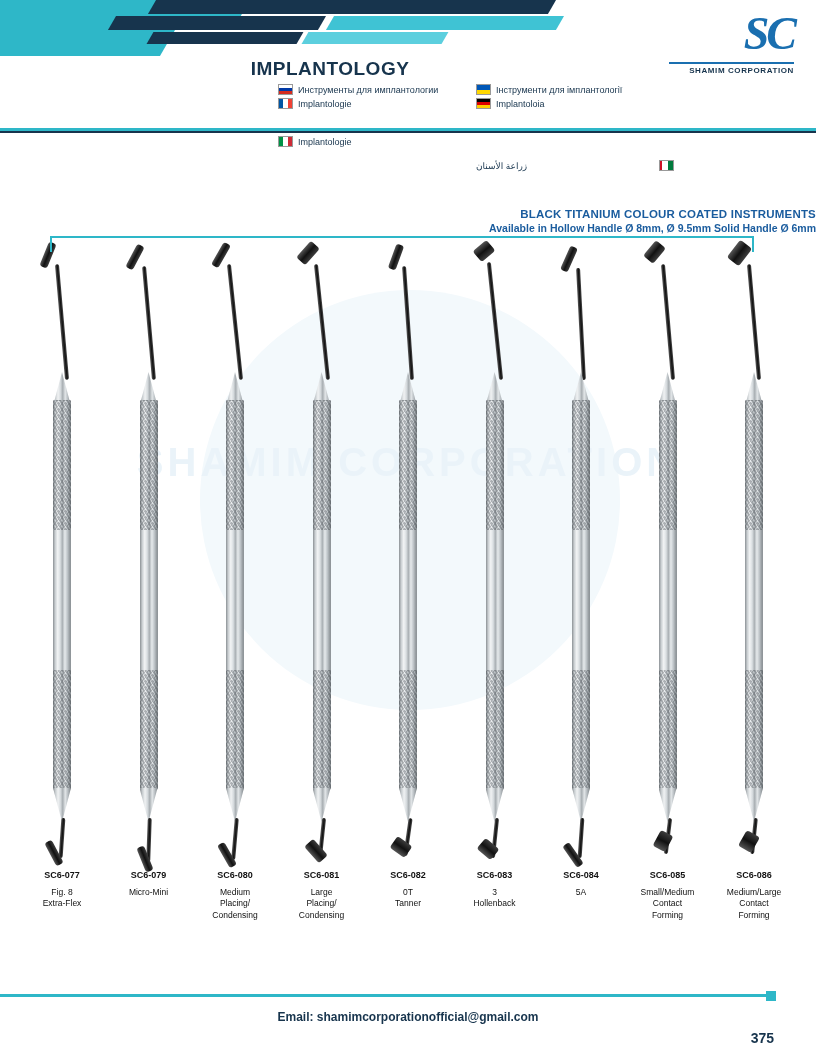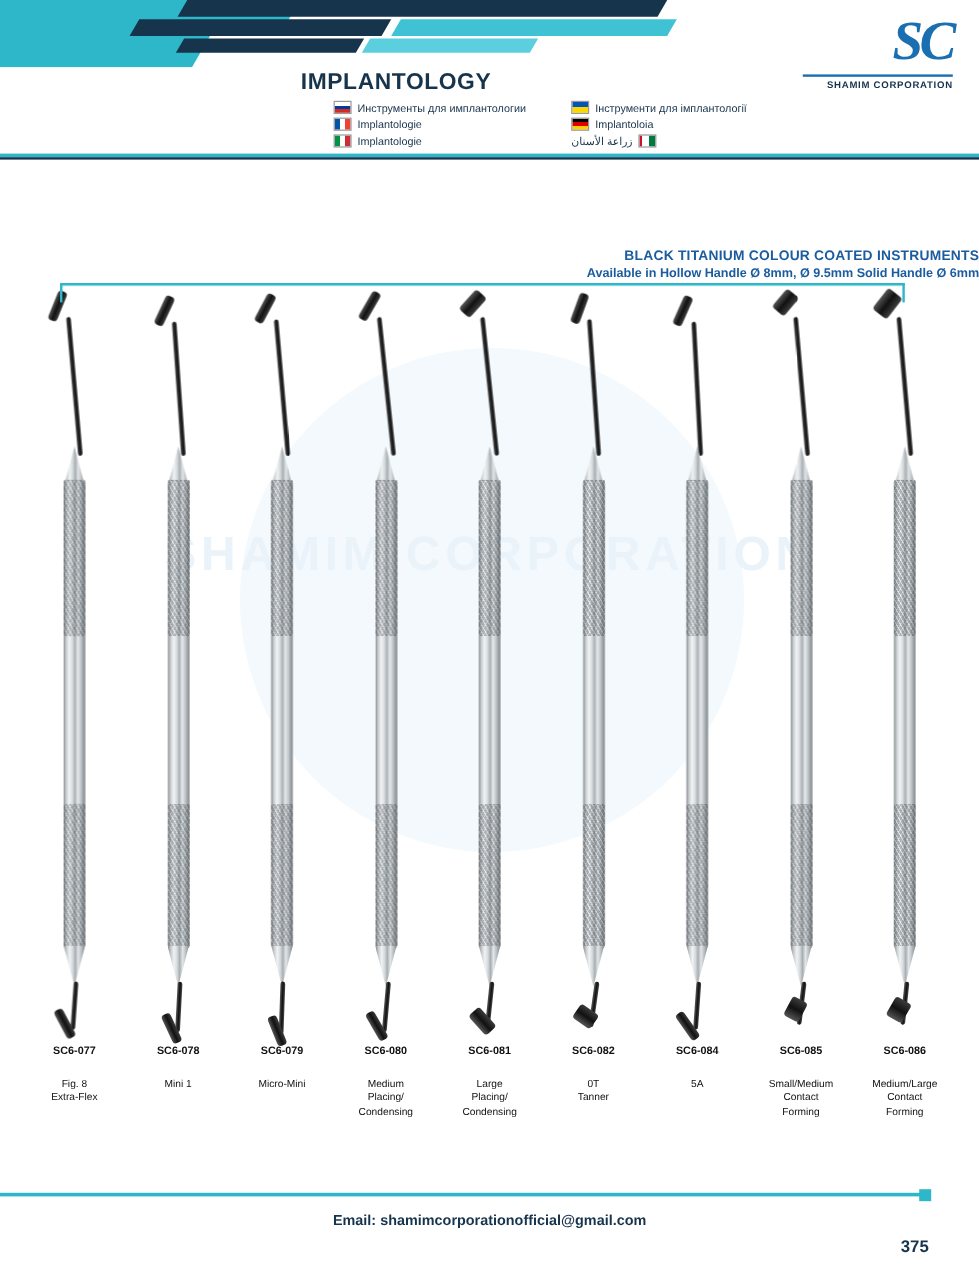--- a/index.html
+++ b/index.html
@@ -131,21 +131,22 @@
     display: flex;
     margin-bottom: 3px;
   }
   .lang-cell {
     display: flex;
     align-items: center;
     width: 198px;
   }
   .lang-cell.rtl {
     direction: rtl;
-    justify-content: flex-end;
+    justify-content: space-between;
+    margin-top: 48px;
   }
   .flag {
     width: 13px;
     height: 9px;
     margin-right: 5px;
     display: inline-block;
     border: 0.5px solid #999;
     flex: 0 0 auto;
   }
   .flag.rtlflag {
@@ -307,21 +308,21 @@
     width: 80px;
     text-align: center;
     font-size: 8.5px;
     color: #111;
     line-height: 11.5px;
   }
   .label .code {
     font-weight: bold;
     font-size: 9px;
     display: block;
-    margin-bottom: 16px;
+    margin-bottom: 5px;
   }
 
   
   .footer {
     position: absolute;
     bottom: 0; left: 0;
     width: 816px;
     height: 70px;
   }
   .footer-line {
@@ -437,36 +438,20 @@
       <div class="taper-bottom" style="top:548px;"></div>
       <div class="shaft-bottom" style="top:578px;height:40px;transform:rotate(4deg);"></div>
       <div class="tip" style="left:22px;top:600px;transform:rotate(-28deg);"></div>
       <div class="label">
         <span class="code">SC6-077</span>
         <span>Fig. 8</span><br>
         <span>Extra-Flex</span>
       </div>
     </div>
 
-    <div class="instrument">
-      <div class="tip" style="left:18px;top:6px;transform:rotate(25deg);"></div>
-      <div class="shaft-top" style="top:28px;height:112px;transform:rotate(-4deg);"></div>
-      <div class="taper-top" style="top:132px;"></div>
-      <div class="handle" style="top:160px;height:390px;">
-        <div class="knurl" style="top:0;height:130px;"></div>
-        <div class="knurl" style="top:270px;height:120px;"></div>
-      </div>
-      <div class="taper-bottom" style="top:548px;"></div>
-      <div class="shaft-bottom" style="top:578px;height:42px;transform:rotate(3deg);"></div>
-      <div class="tip" style="left:24px;top:604px;transform:rotate(-25deg);"></div>
-      <div class="label">
-        <span class="code">SC6-078</span>
-        <span>Mini 1</span>
-      </div>
-    </div>
 
     <div class="instrument">
       <div class="tip" style="left:16px;top:4px;transform:rotate(28deg);"></div>
       <div class="shaft-top" style="top:26px;height:114px;transform:rotate(-5deg);"></div>
       <div class="taper-top" style="top:132px;"></div>
       <div class="handle" style="top:160px;height:390px;">
         <div class="knurl" style="top:0;height:130px;"></div>
         <div class="knurl" style="top:270px;height:120px;"></div>
       </div>
       <div class="taper-bottom" style="top:548px;"></div>
@@ -527,20 +512,37 @@
       <div class="taper-bottom" style="top:548px;"></div>
       <div class="shaft-bottom" style="top:578px;height:38px;transform:rotate(8deg);"></div>
       <div class="tip" style="left:20px;top:598px;width:14px;height:18px;transform:rotate(-55deg);"></div>
       <div class="label">
         <span class="code">SC6-082</span>
         <span>0T</span><br>
         <span>Tanner</span>
       </div>
     </div>
 
+    <div class="instrument">
+      <div class="tip" style="left:16px;top:2px;width:14px;height:18px;transform:rotate(50deg);"></div>
+      <div class="shaft-top" style="top:22px;height:118px;transform:rotate(-6deg);"></div>
+      <div class="taper-top" style="top:132px;"></div>
+      <div class="handle" style="top:160px;height:390px;">
+        <div class="knurl" style="top:0;height:130px;"></div>
+        <div class="knurl" style="top:270px;height:120px;"></div>
+      </div>
+      <div class="taper-bottom" style="top:548px;"></div>
+      <div class="shaft-bottom" style="top:578px;height:40px;transform:rotate(6deg);"></div>
+      <div class="tip" style="left:20px;top:600px;width:14px;height:18px;transform:rotate(-50deg);"></div>
+      <div class="label">
+        <span class="code">SC6-083</span>
+        <span>3</span><br>
+        <span>Hollenback</span>
+      </div>
+    </div>
 
     <div class="instrument">
       <div class="tip" style="left:18px;top:6px;transform:rotate(24deg);"></div>
       <div class="shaft-top" style="top:28px;height:112px;transform:rotate(-3deg);"></div>
       <div class="taper-top" style="top:132px;"></div>
       <div class="handle" style="top:160px;height:390px;">
         <div class="knurl" style="top:0;height:130px;"></div>
         <div class="knurl" style="top:270px;height:120px;"></div>
       </div>
       <div class="taper-bottom" style="top:548px;"></div>

